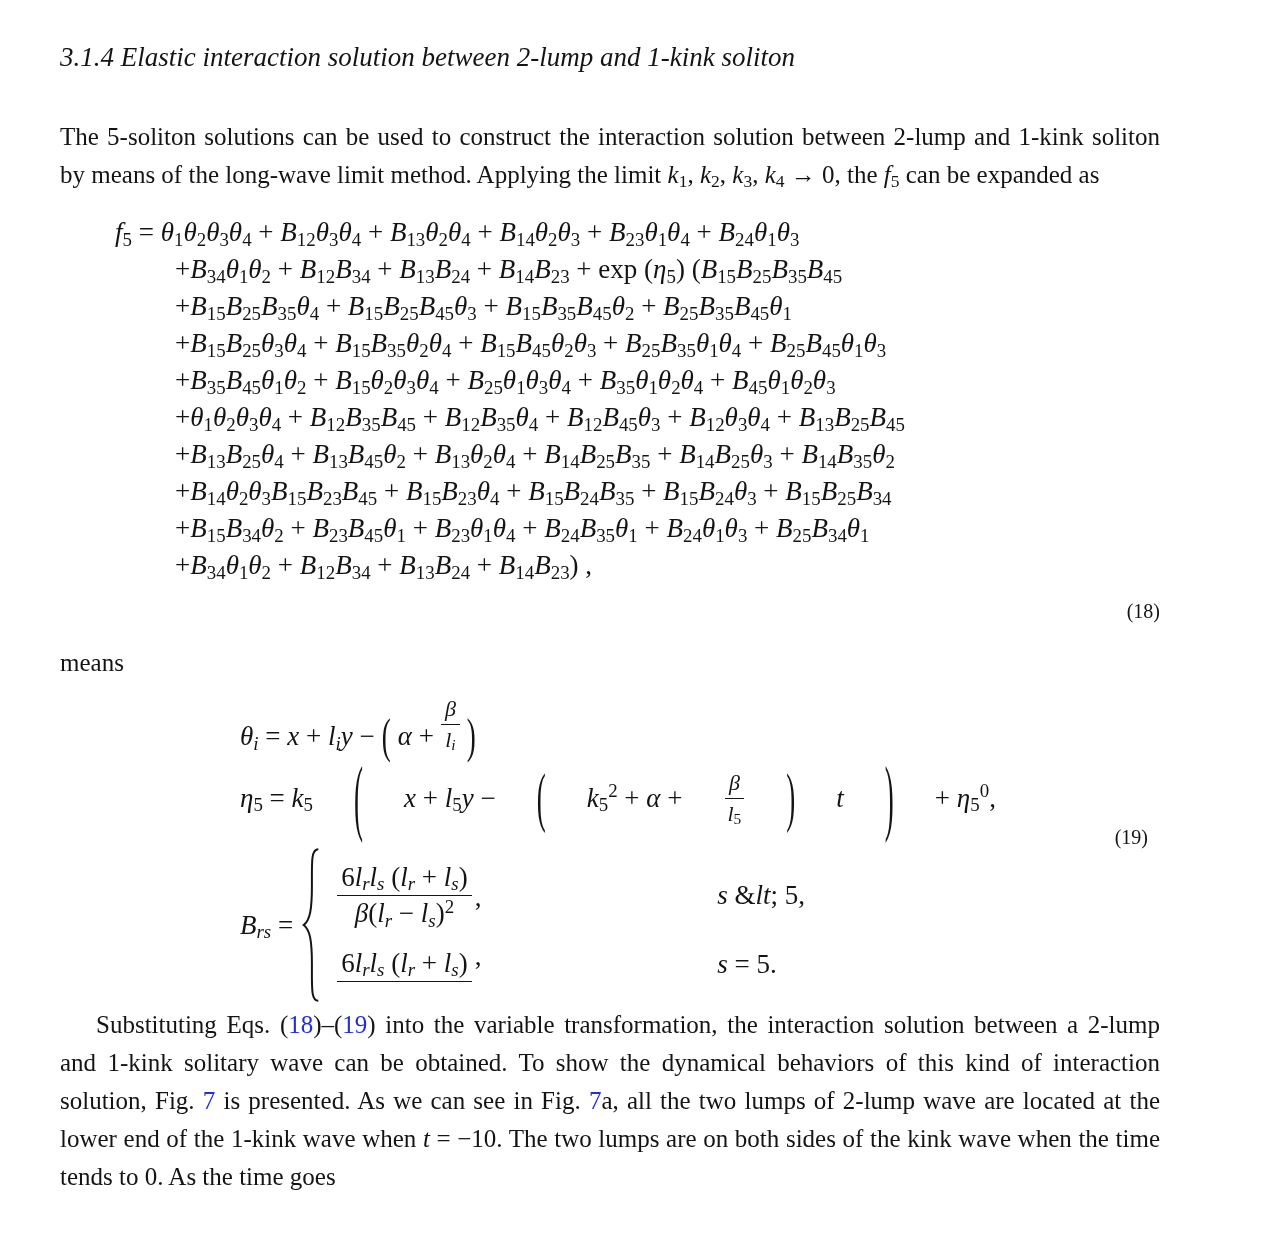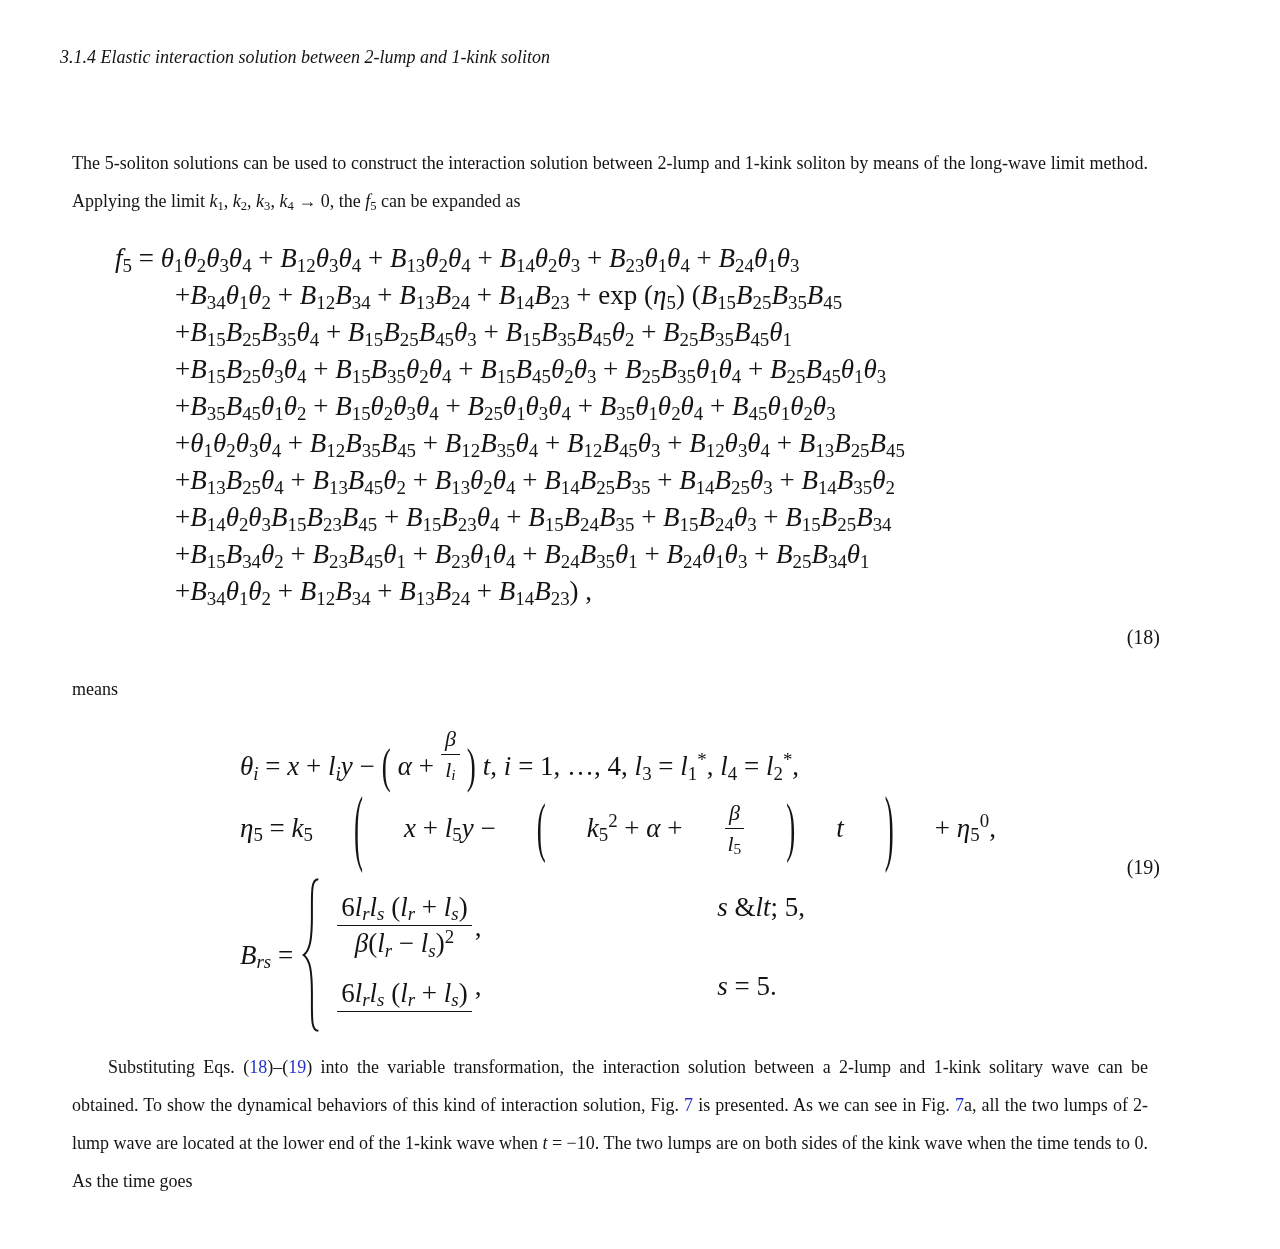--- a/index.html
+++ b/index.html
@@ -7,29 +7,29 @@
     width: 1280px; height: 1249px;
     background: #ffffff;
     overflow: hidden;
     font-family: "Liberation Serif", "DejaVu Serif", serif;
     color: var(--text-color, #141414);
   }
   .page { width: 1100px; margin-left: 60px; padding-top: 42px; }
 
   .heading {
     font-style: italic;
-    font-size: 18px;
+    font-size: 27px;
     line-height: 30px;
-    margin: 0 0 72px 0;
+    margin: 0 0 46px 0;
   }
 
   p.body {
-    font-size: 18px;
+    font-size: 25px;
     line-height: 38px;
-    margin: 12px;
+    margin: 0;
   }
   p.jp { text-align: justify; }
   p.indent { text-indent: 36px; }
 
   i { font-style: italic; }
   sub { font-size: 70%; line-height: 0; position: relative; top: 0.24em; vertical-align: baseline; }
   sup { font-size: 70%; line-height: 0; position: relative; top: -0.5em; vertical-align: baseline; }
 
   .ref { color: var(--link-blue, #2230CF); cursor: pointer; }
 
@@ -53,26 +53,26 @@
   .s29 { transform: scaleY(3.1); }
 
   .frac { display: inline-flex; flex-direction: column; align-items: center; text-align: center; }
   .frac .num { display: block; padding: 0 4px 2px 4px; border-bottom: 1.6px solid #141414; line-height: 1.15; }
   .frac .den { display: block; padding: 2px 4px 0 4px; line-height: 1.15; }
   .frac.small { font-size: 22px; }
 
   .brace-svg { width: 22px; height: 158px; margin-right: 8px; flex: 0 0 auto; }
 
   .cases-col { display: flex; flex-direction: column; gap: 12px; }
-  .case-row { display: flex; }
+  .case-row { display: flex; align-items: center; }
   .case-frac { display: flex; align-items: center; min-width: 340px; }
   .fcomma { align-self: flex-end; margin: 0 0 16px 3px; }
   .cond { margin-left: 40px; }
 
-  .abs19 { position: absolute; right: 0; top: 130px; }
+  .abs19 { position: absolute; right: 12px; top: 130px; }
 
   .p2 { margin-top: 12px; }
 </style>
 </head>
 <body>
 
 <div class="page">
 
   <div class="heading">3.1.4 Elastic interaction solution between 2-lump and 1-kink soliton</div>
 
@@ -98,21 +98,20 @@
 
     <div class="mrow theta">
       <span><i>θ</i><sub><i>i</i></sub> = <i>x</i> + <i>l</i><sub><i>i</i></sub><i>y</i> −</span>
       <span class="sp s17">(</span>
       <span><i>α</i> +</span>
       <span class="frac small">
         <span class="num"><i>β</i></span>
         <span class="den"><i>l</i><sub><i>i</i></sub></span>
       </span>
       <span class="sp s17">)</span>
-      <span><i>t</i>,  <i>i</i> = 1, …, 4,  <i>l</i><sub>3</sub> = <i>l</i><sub>1</sub><sup>*</sup>,  <i>l</i><sub>4</sub> = <i>l</i><sub>2</sub><sup>*</sup>,</span>
     </div>
 
     <div class="mrow eta">
       <span><i>η</i><sub>5</sub> = <i>k</i><sub>5</sub></span>
       <span class="sp s29">(</span>
       <span><i>x</i> + <i>l</i><sub>5</sub><i>y</i> −</span>
       <span class="sp s23">(</span>
       <span><i>k</i><sub>5</sub><sup>2</sup> + <i>α</i> +</span>
       <span class="frac small">
         <span class="num"><i>β</i></span>

